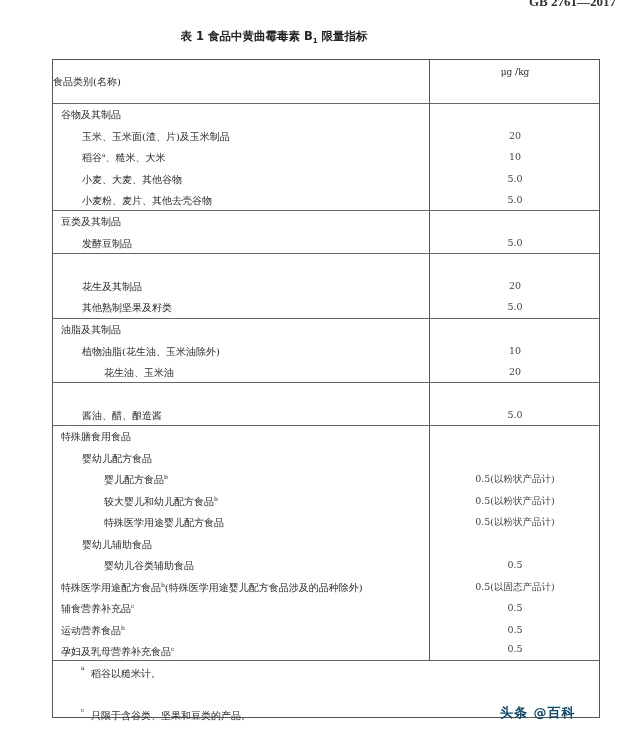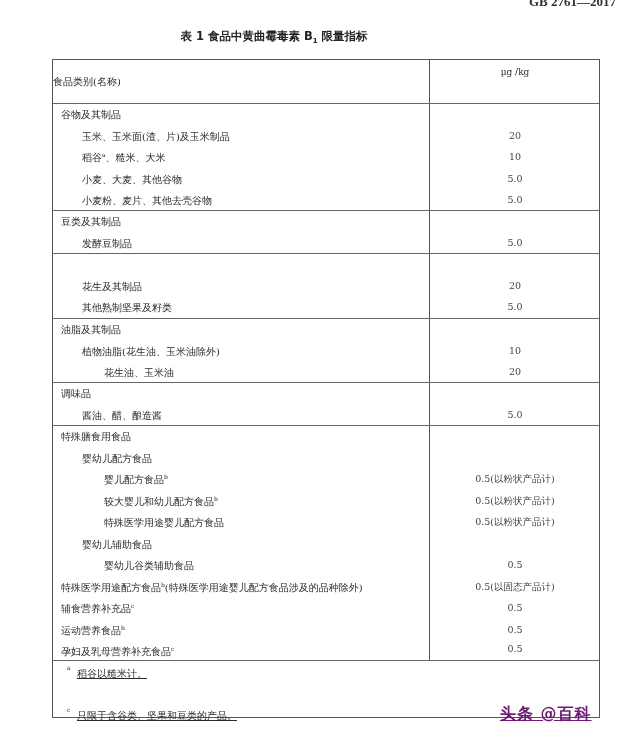--- a/index.html
+++ b/index.html
@@ -29,25 +29,25 @@
   .hdr-limit {
     position: absolute; left: 377px; top: 4px; width: 170px; text-align: center; font-size: 10px; line-height: 17px;
   }
   .row { position: absolute; left: 0; width: 546px; height: 21.4px; font-size: 10px; }
   .row .name { position: absolute; top: 4px; white-space: nowrap; }
   .row .val { position: absolute; left: 377px; width: 170px; top: 4px; text-align: center; font-size: 9.5px; color: #444; }
   .lv0 { left: 8px; }
   .lv1 { left: 29px; }
   .lv2 { left: 51px; }
   sup { font-size: 6px; vertical-align: super; line-height: 0; }
-  .fn { position: absolute; left: 24px; font-size: 10px; white-space: nowrap; text-decoration: underline; }
+  .fn { position: absolute; left: 38px; font-size: 10px; white-space: nowrap; }
   .fn .mark { position: absolute; left: -10px; top: -3px; font-size: 6px; }
   .watermark {
     position: absolute; left: 500px; top: 704px; font-family: "DejaVu Sans", sans-serif;
-    font-size: 16px; font-weight: bold; color: #701a75; letter-spacing: 1px; text-decoration: underline;
+    font-size: 13px; font-weight: bold; color: #0c4a6e; letter-spacing: 1px;
   }
 </style>
 </head>
 <body>
 
 <div class="std-no">GB 2761—2017</div>
 
 <div class="title">
   <span>表 1  食品中黄曲霉毒素 B</span><span class="sub">1</span><span> 限量指标</span>
 </div>
@@ -110,23 +110,20 @@
   </div>
   <div class="row" style="top:280.5px">
     <span class="name lv1">植物油脂(花生油、玉米油除外)</span>
     <span class="val">10</span>
   </div>
   <div class="row" style="top:302px">
     <span class="name lv2">花生油、玉米油</span>
     <span class="val">20</span>
   </div>
 
-  <div class="row" style="top:323px">
-    <span class="name lv0">调味品</span>
-  </div>
   <div class="row" style="top:344.5px">
     <span class="name lv1">酱油、醋、酿造酱</span>
     <span class="val">5.0</span>
   </div>
 
   <div class="row" style="top:366px">
     <span class="name lv0">特殊膳食用食品</span>
   </div>
   <div class="row" style="top:387.5px">
     <span class="name lv1">婴幼儿配方食品</span>

